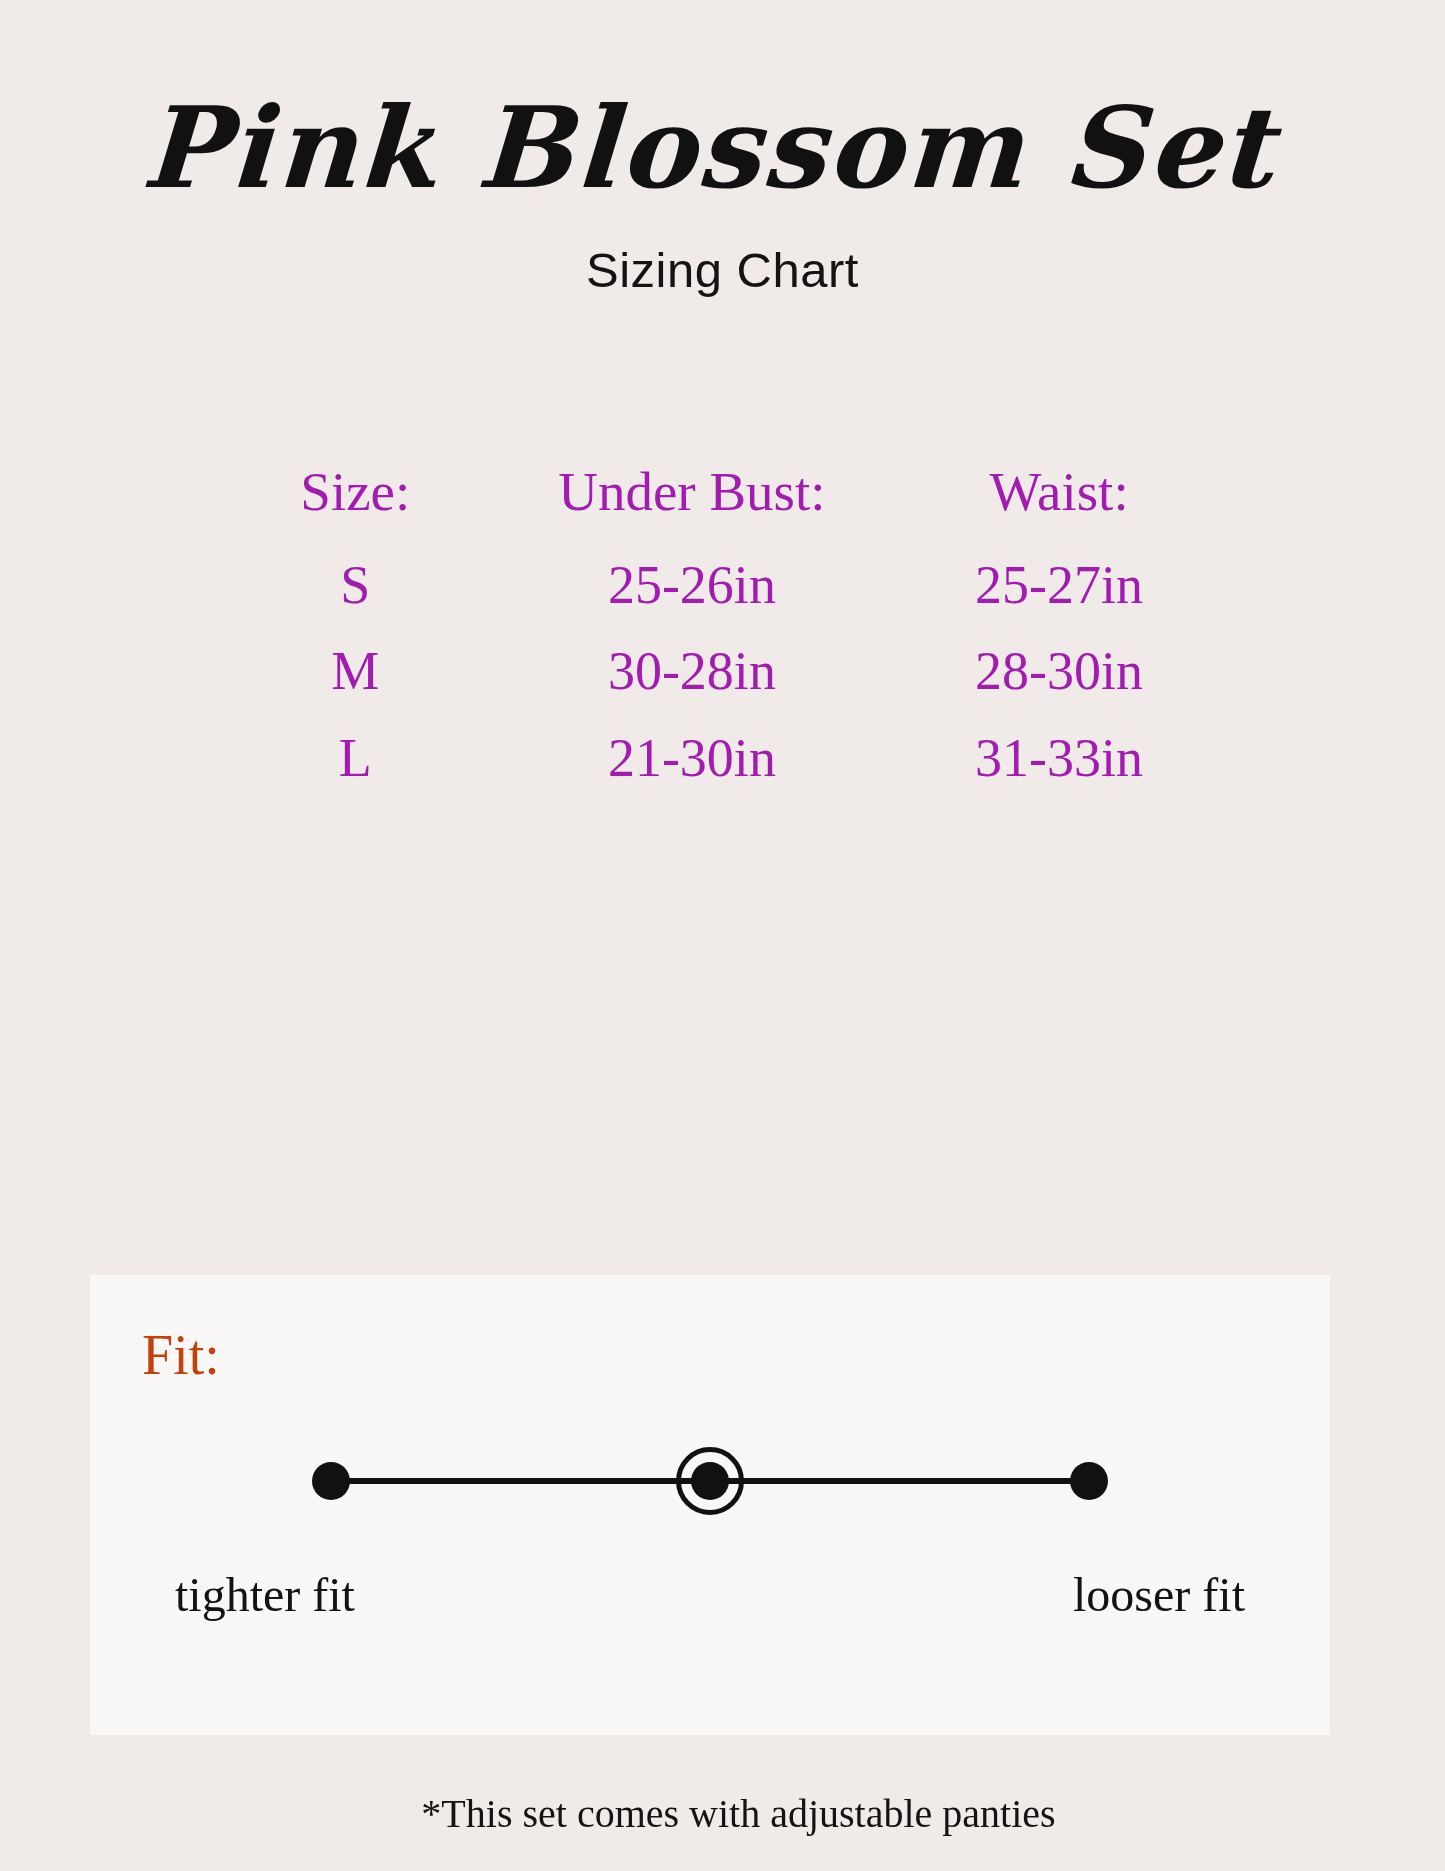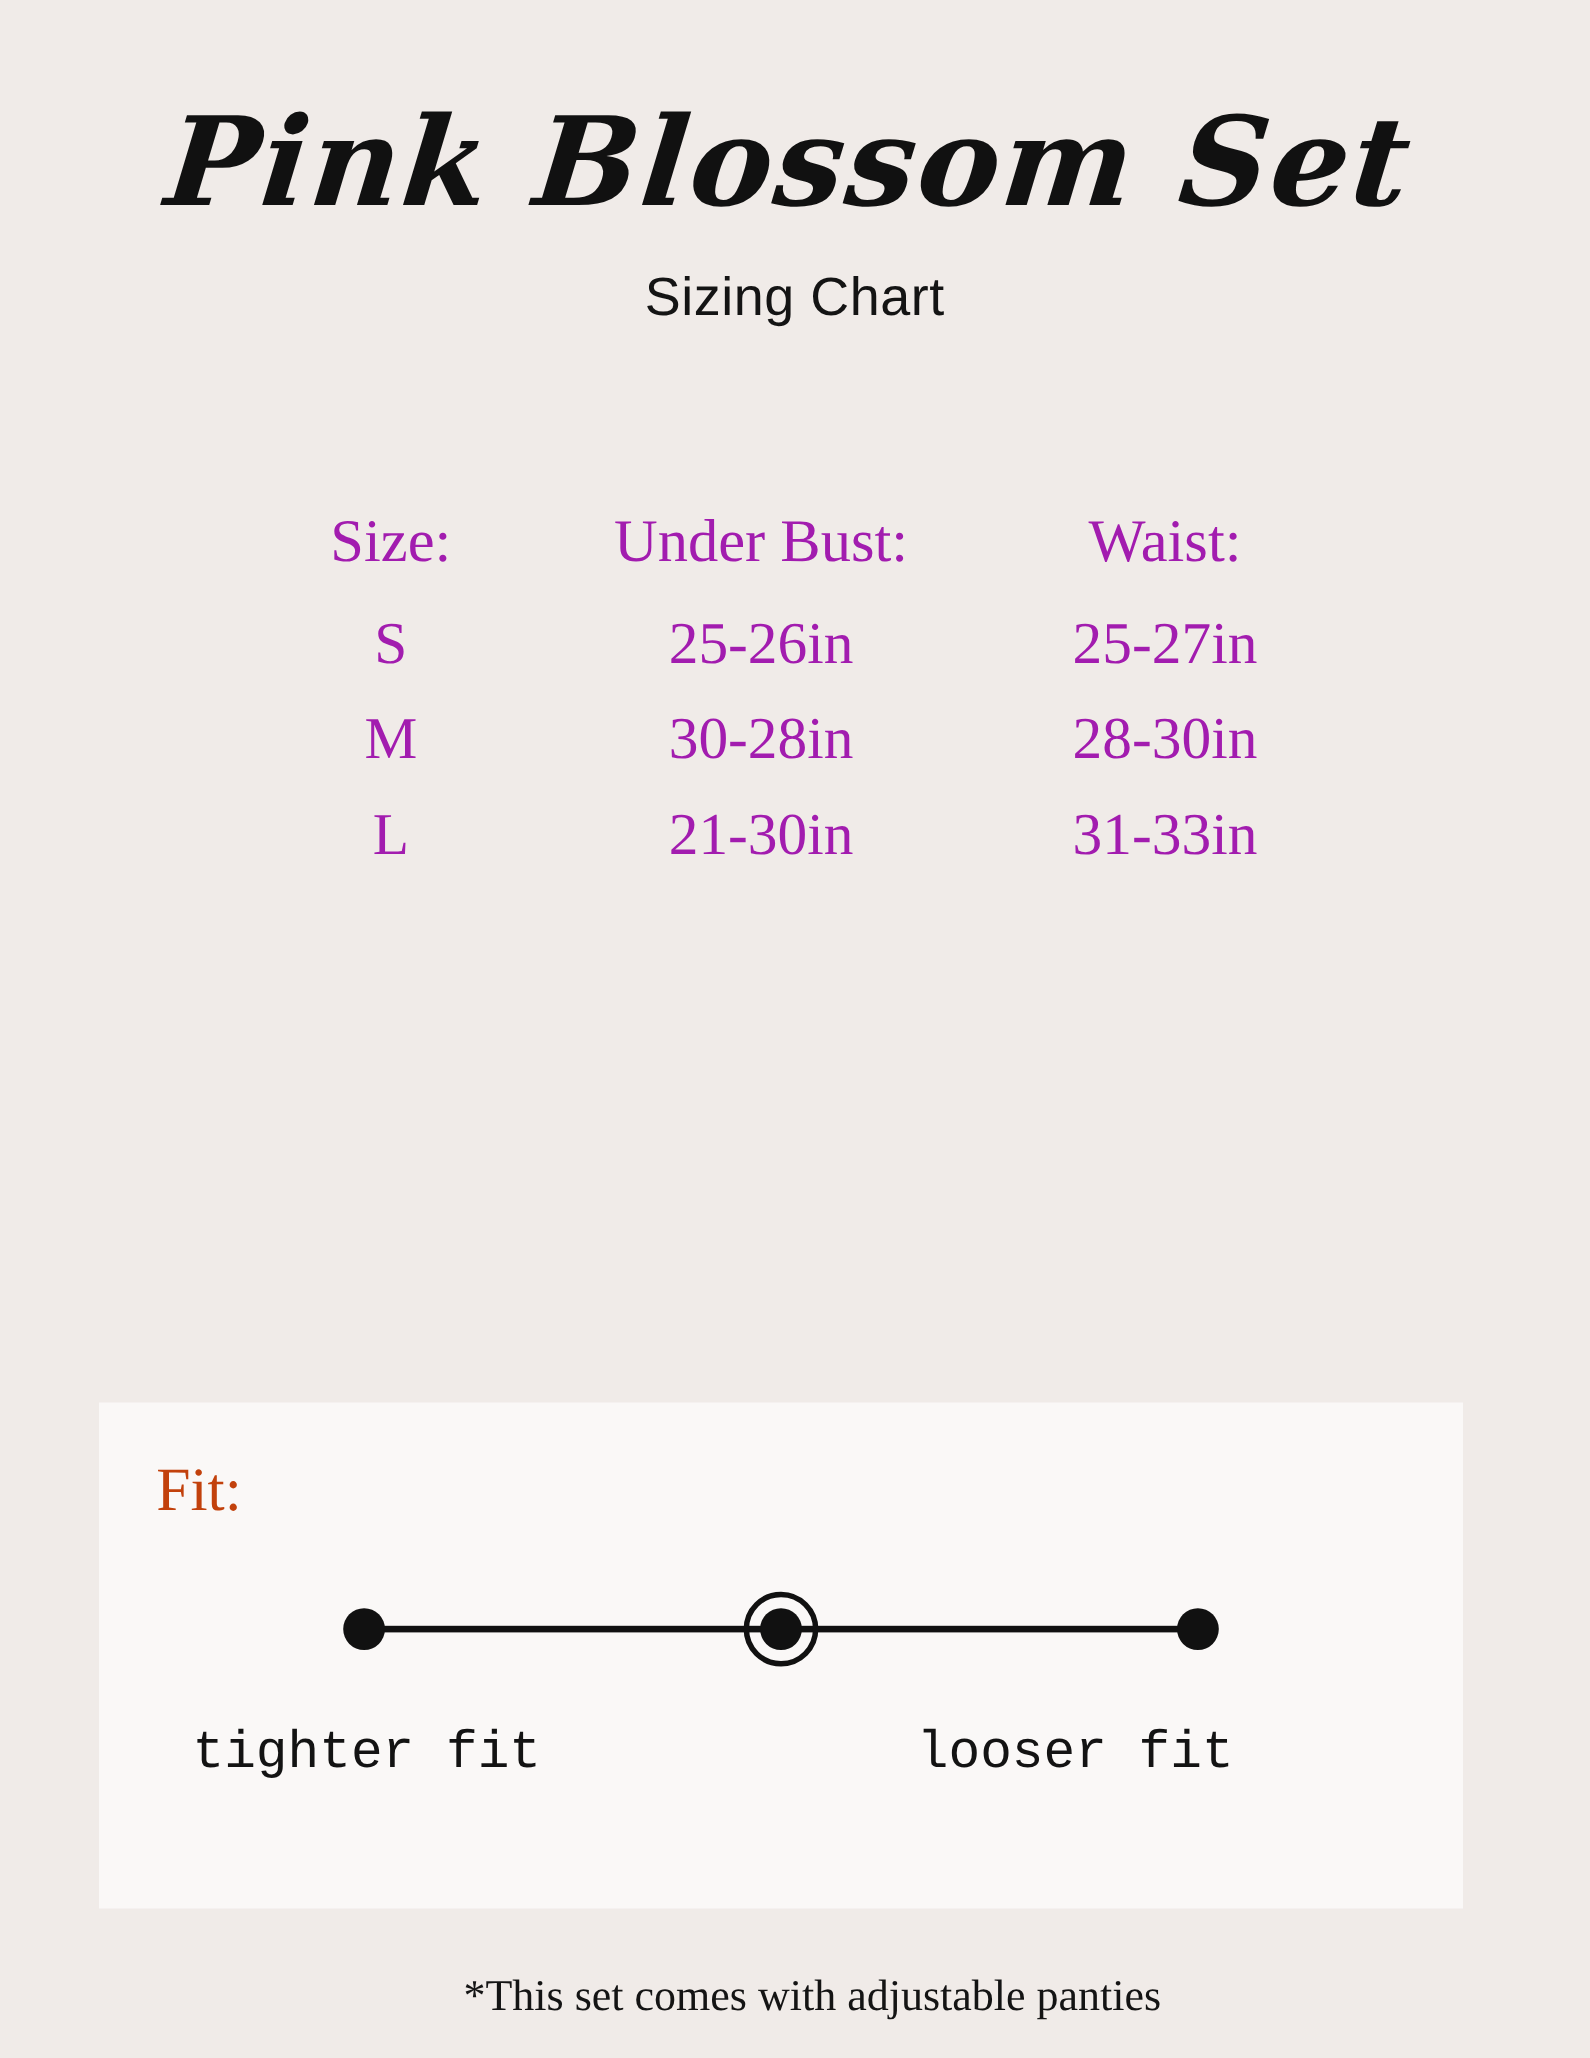--- a/index.html
+++ b/index.html
@@ -128,28 +128,28 @@
     box-sizing: border-box;
   }
 
   .slider-labels {
     display: flex;
     justify-content: space-between;
     width: 1090px;
     margin: 52px auto 0 auto;
   }
   .slider-labels span {
-    font-family: Liberation Mono, monospace;
+    font-family: Liberation Serif, serif;
     font-size: 48px;
     color: #131313;
     flex: 1;
     text-align: center;
   }
   .slider-labels span:first-child { text-align: left; padding-left: 10px;}
-  .slider-labels span:last-child  { text-align: center; padding-right: 10px;}
+  .slider-labels span:last-child  { text-align: right; padding-right: 10px;}
 
   .footnote {
     position: absolute;
     top: 1790px;
     left: 16px;
     width: 100%;
     text-align: center;
     font-family: "Liberation Serif", serif;
     font-size: 40px;
     color: #141414;

